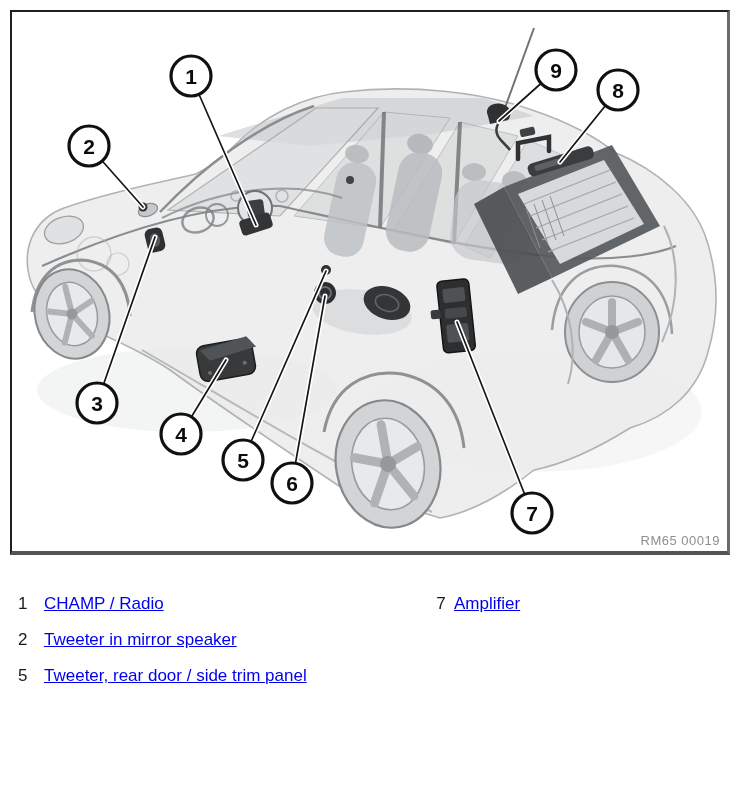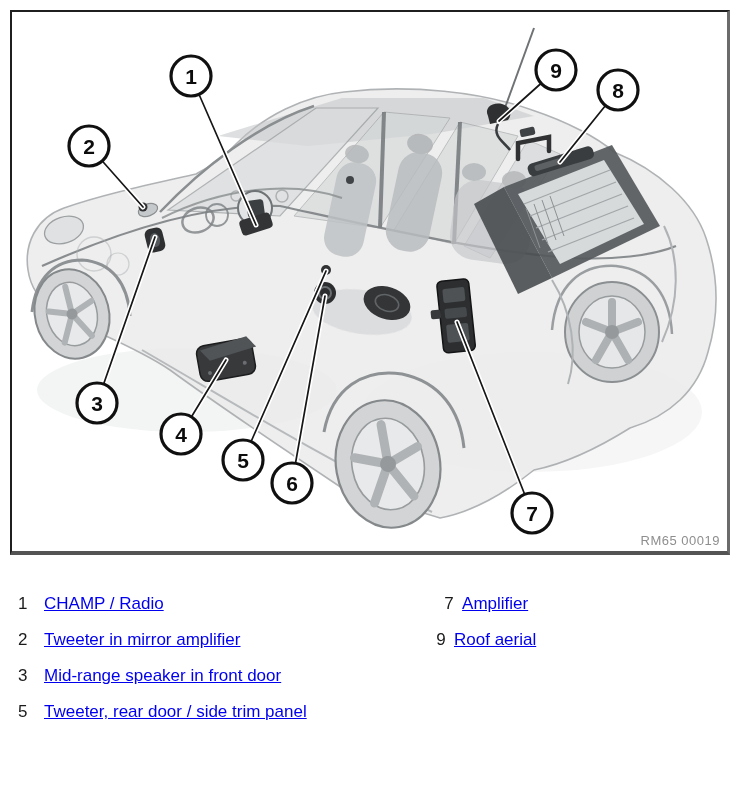--- a/index.html
+++ b/index.html
@@ -261,30 +261,24 @@
   </svg>
 
   <div class="figure-code">RM65 00019</div>
 </div>
 
 <div class="legend-col left">
   <div class="legend-row">
     <span class="legend-num">1</span><span class="legend-link">CHAMP / Radio</span>
   </div>
   <div class="legend-row">
-    <span class="legend-num">2</span><span class="legend-link">Tweeter in mirror amplifier</span>
-  </div>
-  <div class="legend-row">
-    <span class="legend-num">3</span><span class="legend-link">Mid-range speaker in front door</span>
+    <span class="legend-num">2</span><span class="legend-link">Tweeter in mirror speaker</span>
   </div>
   <div class="legend-row">
     <span class="legend-num">5</span><span class="legend-link">Tweeter, rear door / side trim panel</span>
   </div>
 </div>
 
 <div class="legend-col right">
   <div class="legend-row">
     <span class="legend-num">7</span><span class="legend-link">Amplifier</span>
   </div>
-  <div class="legend-row">
-    <span class="legend-num">9</span><span class="legend-link">Roof aerial</span>
-  </div>
 </div>
 
 </body></html>

